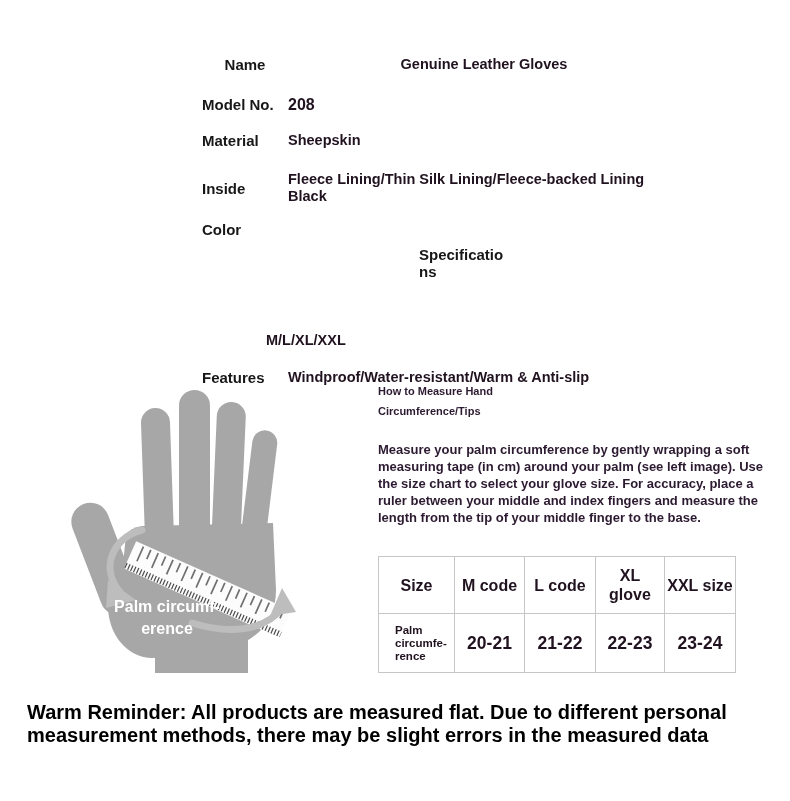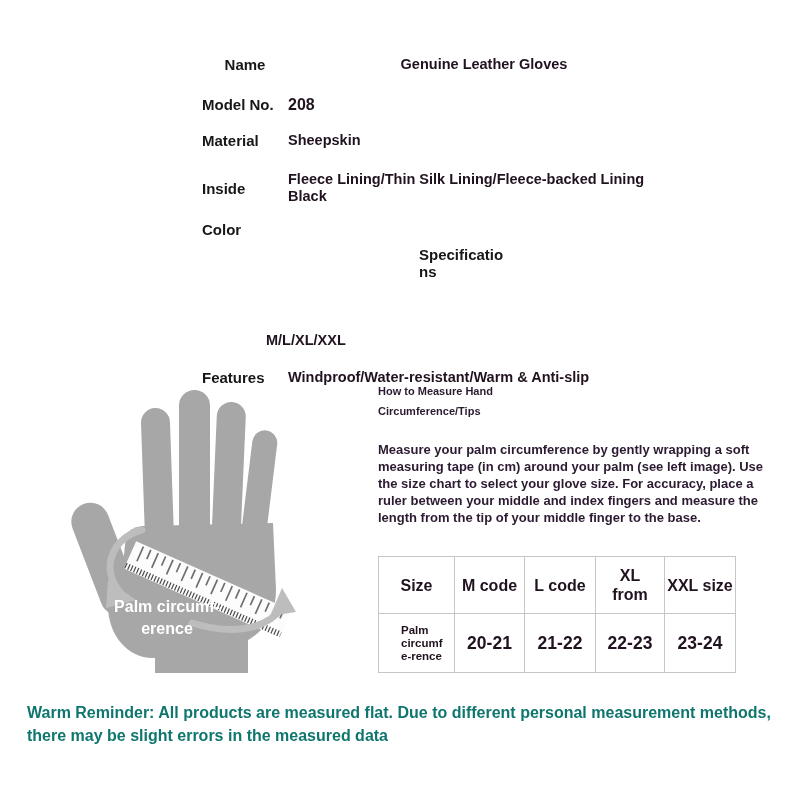--- a/index.html
+++ b/index.html
@@ -52,28 +52,28 @@
     border-collapse:collapse; table-layout:fixed;
   }
   .size-table th, .size-table td {
     border:1px solid #c6c6c6; background:#ffffff;
     font-weight:700; text-align:center; vertical-align:middle;
     color:#20121f; padding:0;
   }
   .size-table thead th { font-size:16px; height:56px; line-height:19px; white-space:pre-line; }
   .size-table .row-head {
     font-size:11.5px; line-height:13px; text-align:left;
-    padding-left:22px; padding-right:6px; overflow-wrap:break-word; word-break:break-word;
+    padding-left:16px; padding-right:6px; overflow-wrap:break-word; word-break:break-word;
   }
   .size-table tbody td { font-size:17.5px; height:58px; }
 
   
   .reminder {
     position:absolute; left:27px; top:701px; width:752px;
-    font-weight:700; font-size:16px; line-height:23px; color:#0f766e;
+    font-weight:700; font-size:20px; line-height:23px; color:#000000;
   }
 </style>
 </head>
 <body>
 
 <div class="specs">
   <div class="spec-row">
     <div class="spec-label">Name</div>
     <div class="spec-value">Genuine Leather Gloves</div>
   </div>
@@ -148,21 +148,21 @@
       <col style="width:71px">
       <col style="width:69px">
       <col style="width:71px">
   </colgroup>
   <thead>
     <tr>
       <th>Size</th>
       <th>M code</th>
       <th>L code</th>
       <th>XL
-from</th>
+glove</th>
       <th>XXL size</th>
     </tr>
   </thead>
   <tbody>
     <tr>
       <th class="row-head">Palm circumfe-rence</th>
       <td>20-21</td>
       <td>21-22</td>
       <td>22-23</td>
       <td>23-24</td>

